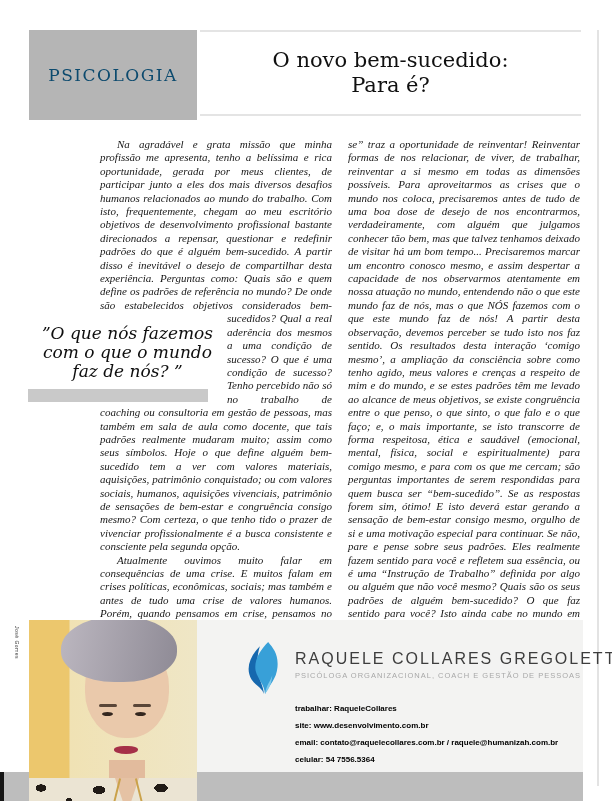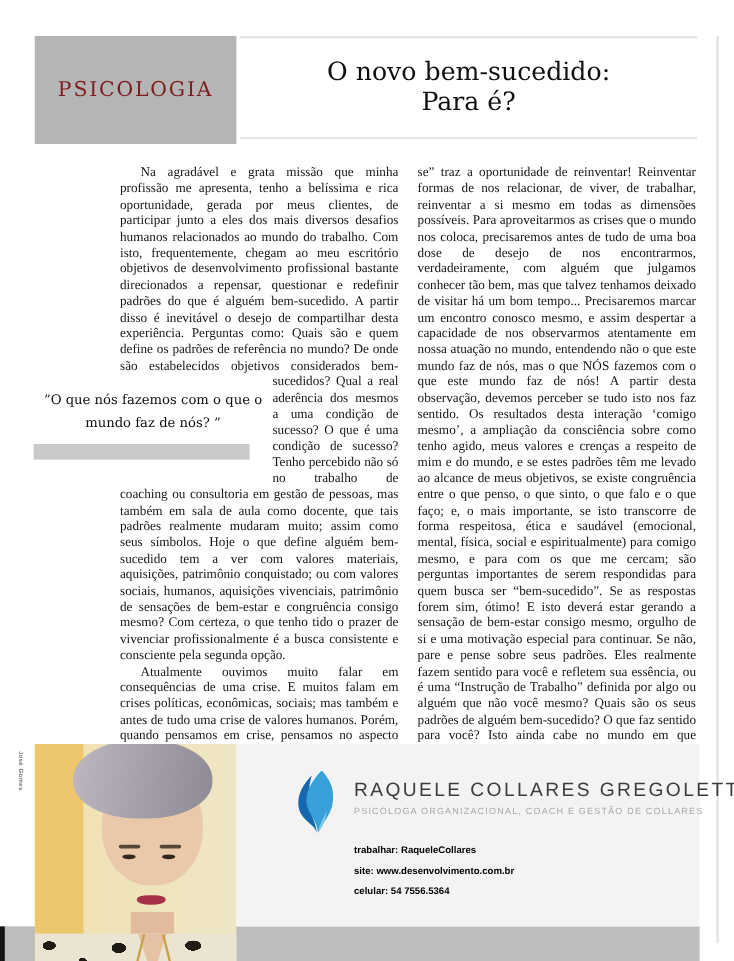--- a/index.html
+++ b/index.html
@@ -2,41 +2,41 @@
 <html lang="pt"><head>
 <meta charset="utf-8">
 <style>
   html,body{margin:0;padding:0;background:#fff;}
   .page{position:relative;width:612px;height:801px;background:#ffffff;overflow:hidden;
         font-family:"Liberation Serif",serif;}
 
   
   .section-box{position:absolute;left:29px;top:30px;width:168px;height:90px;background:#b5b5b5;
                display:flex;flex-direction:column;align-items:center;justify-content:center;}
-  .section-box span{display:block;color:#7f1d1d;font-family:"DejaVu Serif",serif;
+  .section-box span{display:block;color:#0c4a6e;font-family:"DejaVu Serif",serif;
                     font-size:17px;letter-spacing:1.5px;line-height:25px;text-align:center;}
   .title-block{position:absolute;left:200px;top:30px;width:381px;height:86px;}
   .rule{position:absolute;left:0;width:100%;height:2px;background:#e4e4e4;}
   .rule.top{top:0;} .rule.bottom{top:84px;}
   .title-text{position:absolute;left:0;top:18px;width:100%;text-align:center;
               font-family:"DejaVu Serif",serif;font-size:21px;line-height:25px;color:#101010;}
   .title-text span{display:block;}
 
   
   .col{position:absolute;top:138px;width:232px;font-size:11px;line-height:13.4px;
        color:#161616;text-align:justify;}
   .col-left{left:100px;}
   .col-right{left:348px;}
-  .para{margin:0;}
+  .para{margin:0;font-style:italic;}
   .para.indent{text-indent:17px;}
   .para + .para{margin-top:0;}
 
   .pullquote{float:left;width:199px;height:88px;margin-left:-72px;margin-right:0;
              margin-top:3px;text-align:center;text-indent:0;}
-  .pq-text{display:block;font-family:"DejaVu Serif",serif;font-size:11px;line-height:19px;
+  .pq-text{display:block;font-family:"DejaVu Serif",serif;font-size:17px;line-height:19px;
            color:#0e0e0e;padding-top:9px;}
   .pq-bar{display:block;height:13px;background:#c9c9c9;margin-top:8px;margin-left:0;width:180px;}
 
   
   .bottom-band{position:absolute;left:0;top:772px;width:583px;height:29px;background:#bdbdbd;}
   .corner-sliver{position:absolute;left:0;top:772px;width:4px;height:29px;background:#151515;}
   .page-edge-line{position:absolute;left:597px;top:30px;width:2px;height:756px;background:#e3e3e3;}
 
   .photo-credit{position:absolute;left:14px;top:626px;writing-mode:vertical-rl;
                 font-family:"Liberation Sans",sans-serif;font-size:5px;color:#3a3a3a;letter-spacing:0.5px;}
@@ -138,22 +138,23 @@
   </div>
 
   <div class="info-panel">
     <svg class="logo" viewBox="0 0 40 52">
       <path fill="#1668ae" d="M16 4 C6 14 2 26 8 36 C12 42 18 44 20 50 C19 41 15 36 14 28 C13 18 14 10 16 4 Z"></path>
       <path fill="#38a0d8" d="M24 0 C16 8 10 18 12 28 C14 36 20 40 21 50 C25 41 32 36 33 24 C34 12 29 6 24 0 Z"></path>
       <path fill="#7ec8ea" d="M21 50 C22 42 26 38 28 32 C27 42 24 46 21 50 Z"></path>
     </svg>
     <div class="author-names">
       <div class="author-name">RAQUELE COLLARES GREGOLETTO</div>
-      <div class="author-role">PSICÓLOGA ORGANIZACIONAL, COACH E GESTÃO DE COLLARES</div>
+      <div class="author-role">PSICÓLOGA ORGANIZACIONAL, COACH E GESTÃO DE PESSOAS</div>
     </div>
     <div class="contacts">
       <div>trabalhar: RaqueleCollares</div>
       <div>site: www.desenvolvimento.com.br</div>
+      <div>email: contato@raquelecollares.com.br / raquele@humanizah.com.br</div>
       <div>celular: 54 7556.5364</div>
     </div>
   </div>
 
 </div>
 
 </body></html>

